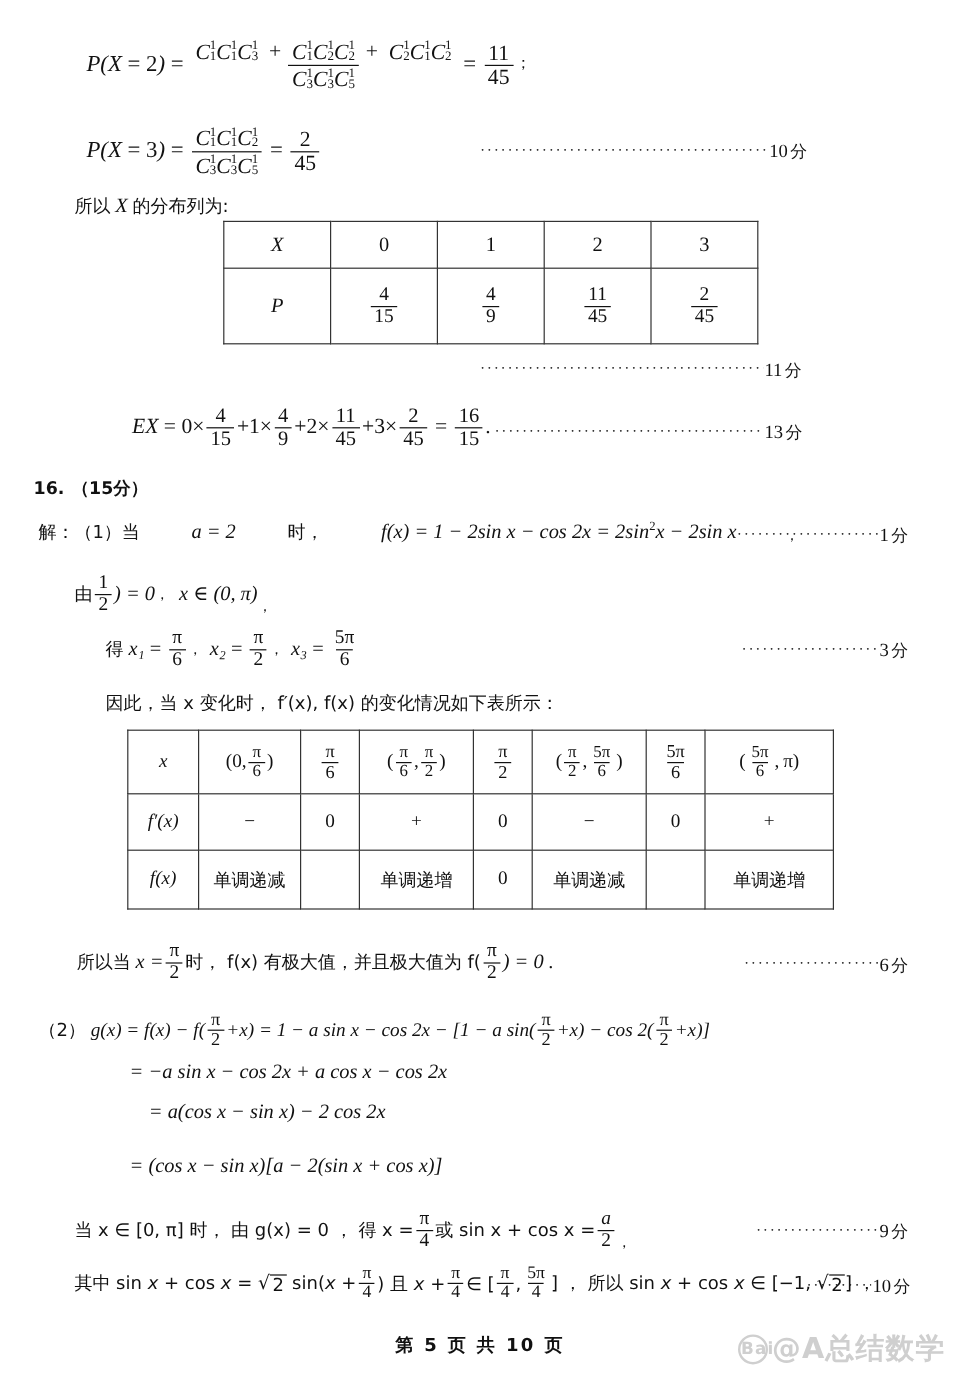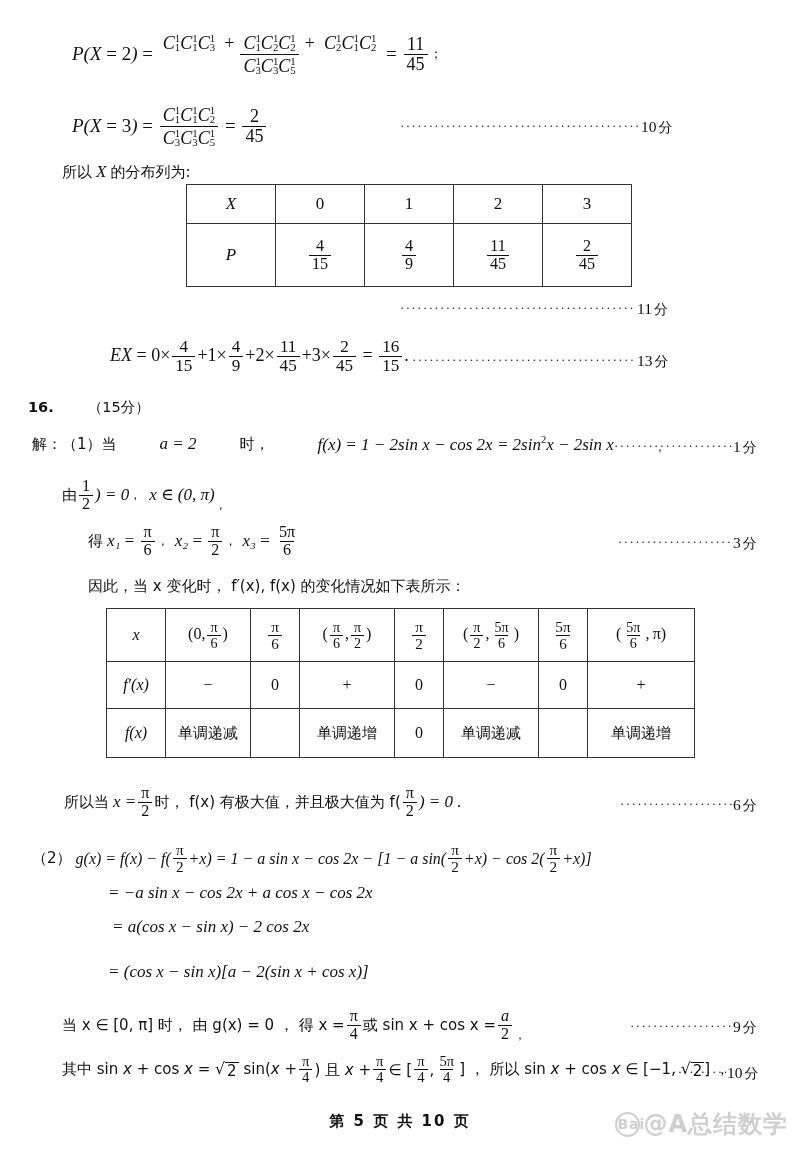--- a/index.html
+++ b/index.html
@@ -425,21 +425,21 @@
     <span class="up">.</span>
   </div>
 
   <div class="leader" style="left:412px; top:352px;">
     <span class="dots" style="width:224px;">································································</span>
       <span class="score"><span>13</span><span class="fen">分</span></span>
   </div>
 
   <div class="abs" style="left:28px; top:398px; display:flex; align-items:baseline; gap:6px;">
     <span class="q-num">16.</span>
-    <span class="q-num" style="font-weight:normal;margin-left:28px;">（15分）</span>
+    <span class="q-num" style="font-weight:bold;">（15分）</span>
   </div>
 
   <div class="mathline abs" style="left:32px; top:434px;gap:40px;">
     <span class="cn">解：（1）当</span>
     <span class="it" style="padding:0 3px;">a = 2</span>
     <span class="cn">时，</span>
     <span style="padding-left:8px; font-style:italic; font-size:17px;">
       f(x) = 1 − 2sin x − cos 2x = 2sin<sup class="sm">2</sup>x − 2sin x
     </span>
     <span class="cn" style="font-size:12px; align-self:flex-end;">，</span>
@@ -690,21 +690,21 @@
         <span class="num">π</span>
         <span class="den">2</span>
       </span>
     <span class="it">+x)]</span>
   </div>
 
   <div class="mathline abs" style="left:108px; top:884px;">
     <span class="it">= −a sin x − cos 2x + a cos x − cos 2x</span>
   </div>
 
-  <div class="mathline abs" style="left:112px; top:918px;">
+  <div class="mathline abs" style="left:124px; top:918px;">
     <span class="it">= a(cos x − sin x) − 2 cos 2x</span>
   </div>
 
   <div class="mathline abs" style="left:108px; top:963px;">
     <span class="it">= (cos x − sin x)[a − 2(sin x + cos x)]</span>
   </div>
 
   <div class="mathline abs" style="left:62px; top:1008px;">
     <span class="cn">当 x ∈ [0, π] 时， 由 g(x) = 0 ， 得 x =</span>
     <span class="frac">

